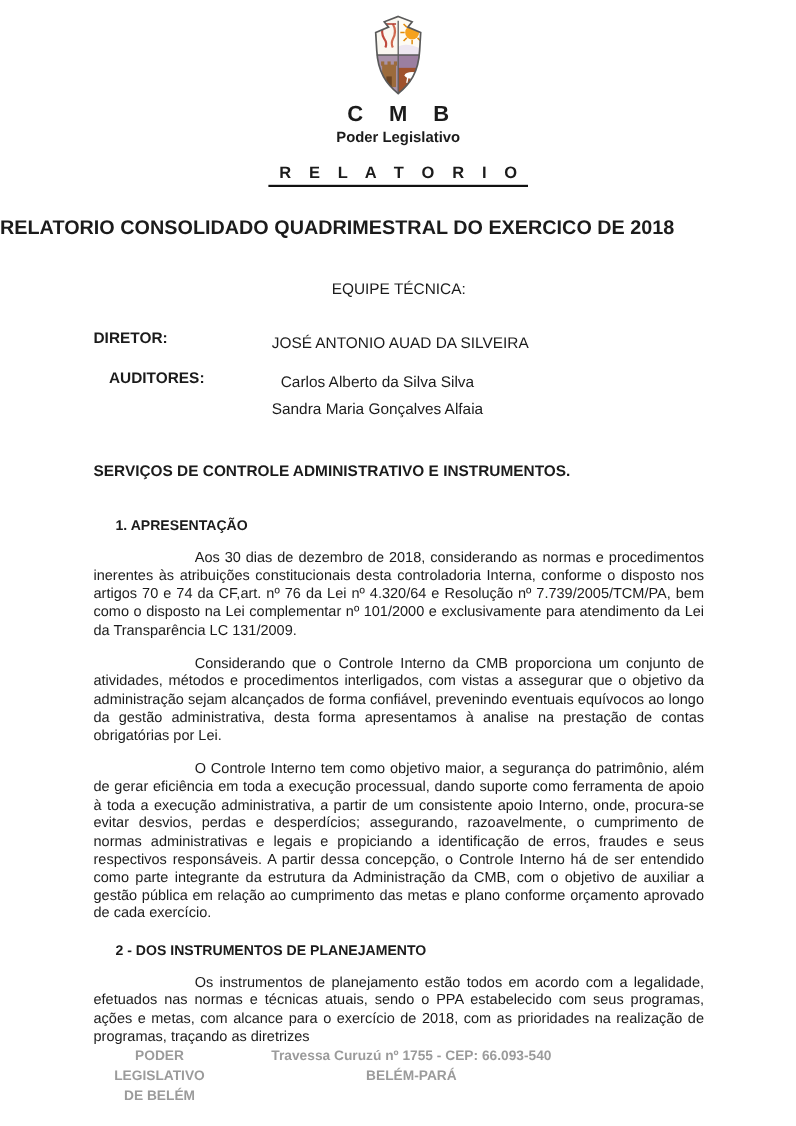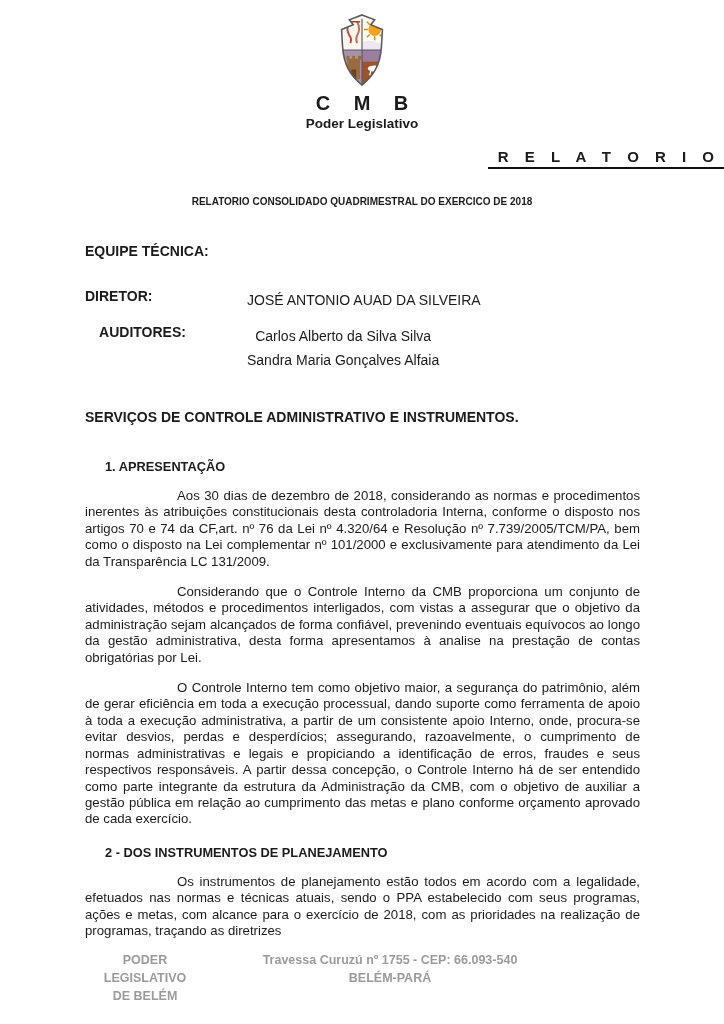--- a/index.html
+++ b/index.html
@@ -13,52 +13,52 @@
     color: #1b1b1b;
     overflow: hidden;
   }
   .header { text-align: center; padding-top: 13px; }
   .crest { display: inline-block; width: 66px; height: 74px; }
   .org-acronym {
     font-size: 20px; font-weight: bold; letter-spacing: 9px;
     margin-top: 1px; text-indent: 9px;
   }
   .org-subtitle { font-size: 13.5px; font-weight: bold; margin-top: 1px; }
-  .doc-title-wrap { text-align: right; margin-top: 17px; }
+  .doc-title-wrap { text-align: center; margin-top: 17px; }
   .doc-title {
     display: inline-block; font-size: 15px; font-weight: bold;
     letter-spacing: 6px; border-bottom: 2.5px solid #111;
     padding: 0 4px 2px 4px; text-indent: 6px;
   }
   .report-title {
-    text-align: center; font-size: 10px; font-weight: bold;
+    text-align: left; font-size: 18px; font-weight: bold;
     margin-top: 27px;
   }
   .content { margin: 0 84px 0 85px; }
-  .team-heading { font-size: 14px; font-weight: bold; margin-top: 36px; }
+  .team-heading { font-size: 14px; font-weight: normal; margin-top: 36px; text-align: center; }
   .team-row { display: flex; font-size: 14px; gap: 47px; }
   .team-row.director { margin-top: 29px; }
   .team-row.auditors { margin-top: 12px; text-align: center; }
   .team-label { font-weight: bold; width: 115px; flex: 0 0 115px; }
   .team-names { font-weight: normal; line-height: 24px; }
   .services-heading { font-size: 14px; font-weight: bold; margin-top: 37px; }
   .services-name { font-size: 14px; margin-top: 4px; }
   .section-heading { font-size: 12.8px; font-weight: bold; margin-left: 20px; }
   .sec1-heading { margin-top: 34px; }
   .sec2-heading { margin-top: 17px; }
   .para {
     font-size: 13.2px; line-height: 16.4px; text-align: justify;
     text-indent: 92px; margin: 0; padding-top: 14px;
   }
   .footer {
     position: absolute; top: 951px; left: 0; width: 724px;
     color: #9b9b9b; font-weight: bold; font-size: 12.5px; line-height: 18px;
   }
   .footer-left { position: absolute; left: 80px; width: 130px; text-align: center; }
-  .footer-center { position: absolute; left: 240px; width: 300px; text-align: center; }
+  .footer-center { position: absolute; left: 224px; width: 300px; text-align: center; }
 </style>
 </head>
 <body>
 
 <div class="page">
 
   <div class="header">
     <svg class="crest" viewBox="0 0 64 76">
       <defs>
         <clipPath id="shieldClip">

